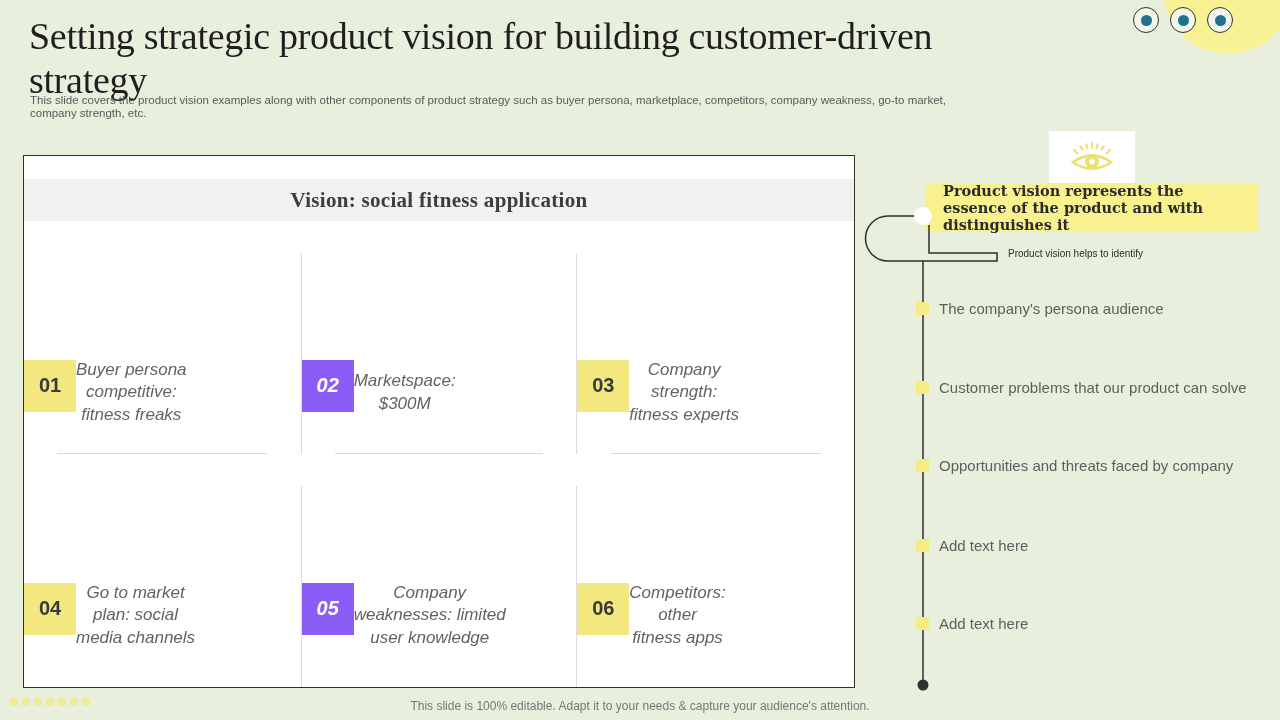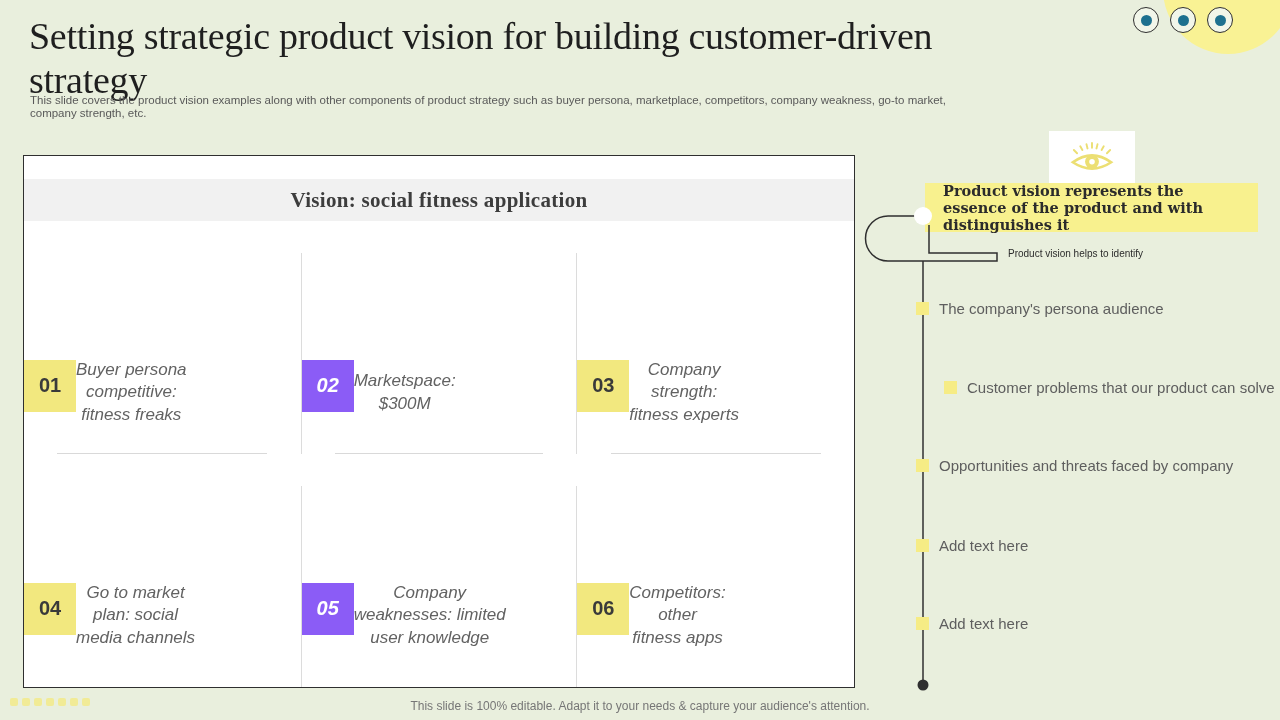--- a/index.html
+++ b/index.html
@@ -137,21 +137,21 @@
     <circle cx="68" cy="26" r="9" fill="#ffffff"></circle>
     <circle cx="68" cy="495" r="5.5" fill="#2f2f2f"></circle>
   </svg>
 
   <div class="identify-label">Product vision helps to identify</div>
 
   <div class="tl-row" style="left:916px;top:298px;">
     <div class="tl-bullet"></div>
     <div class="tl-label">The company's persona audience</div>
   </div>
-  <div class="tl-row" style="left:944px;top:377px;justify-content:flex-end;">
+  <div class="tl-row" style="left:916px;top:377px;justify-content:flex-end;">
     <div class="tl-bullet"></div>
     <div class="tl-label">Customer problems that our product can solve</div>
   </div>
   <div class="tl-row" style="left:916px;top:455px;">
     <div class="tl-bullet"></div>
     <div class="tl-label">Opportunities and threats faced by company</div>
   </div>
   <div class="tl-row" style="left:916px;top:535px;">
     <div class="tl-bullet"></div>
     <div class="tl-label">Add text here</div>

